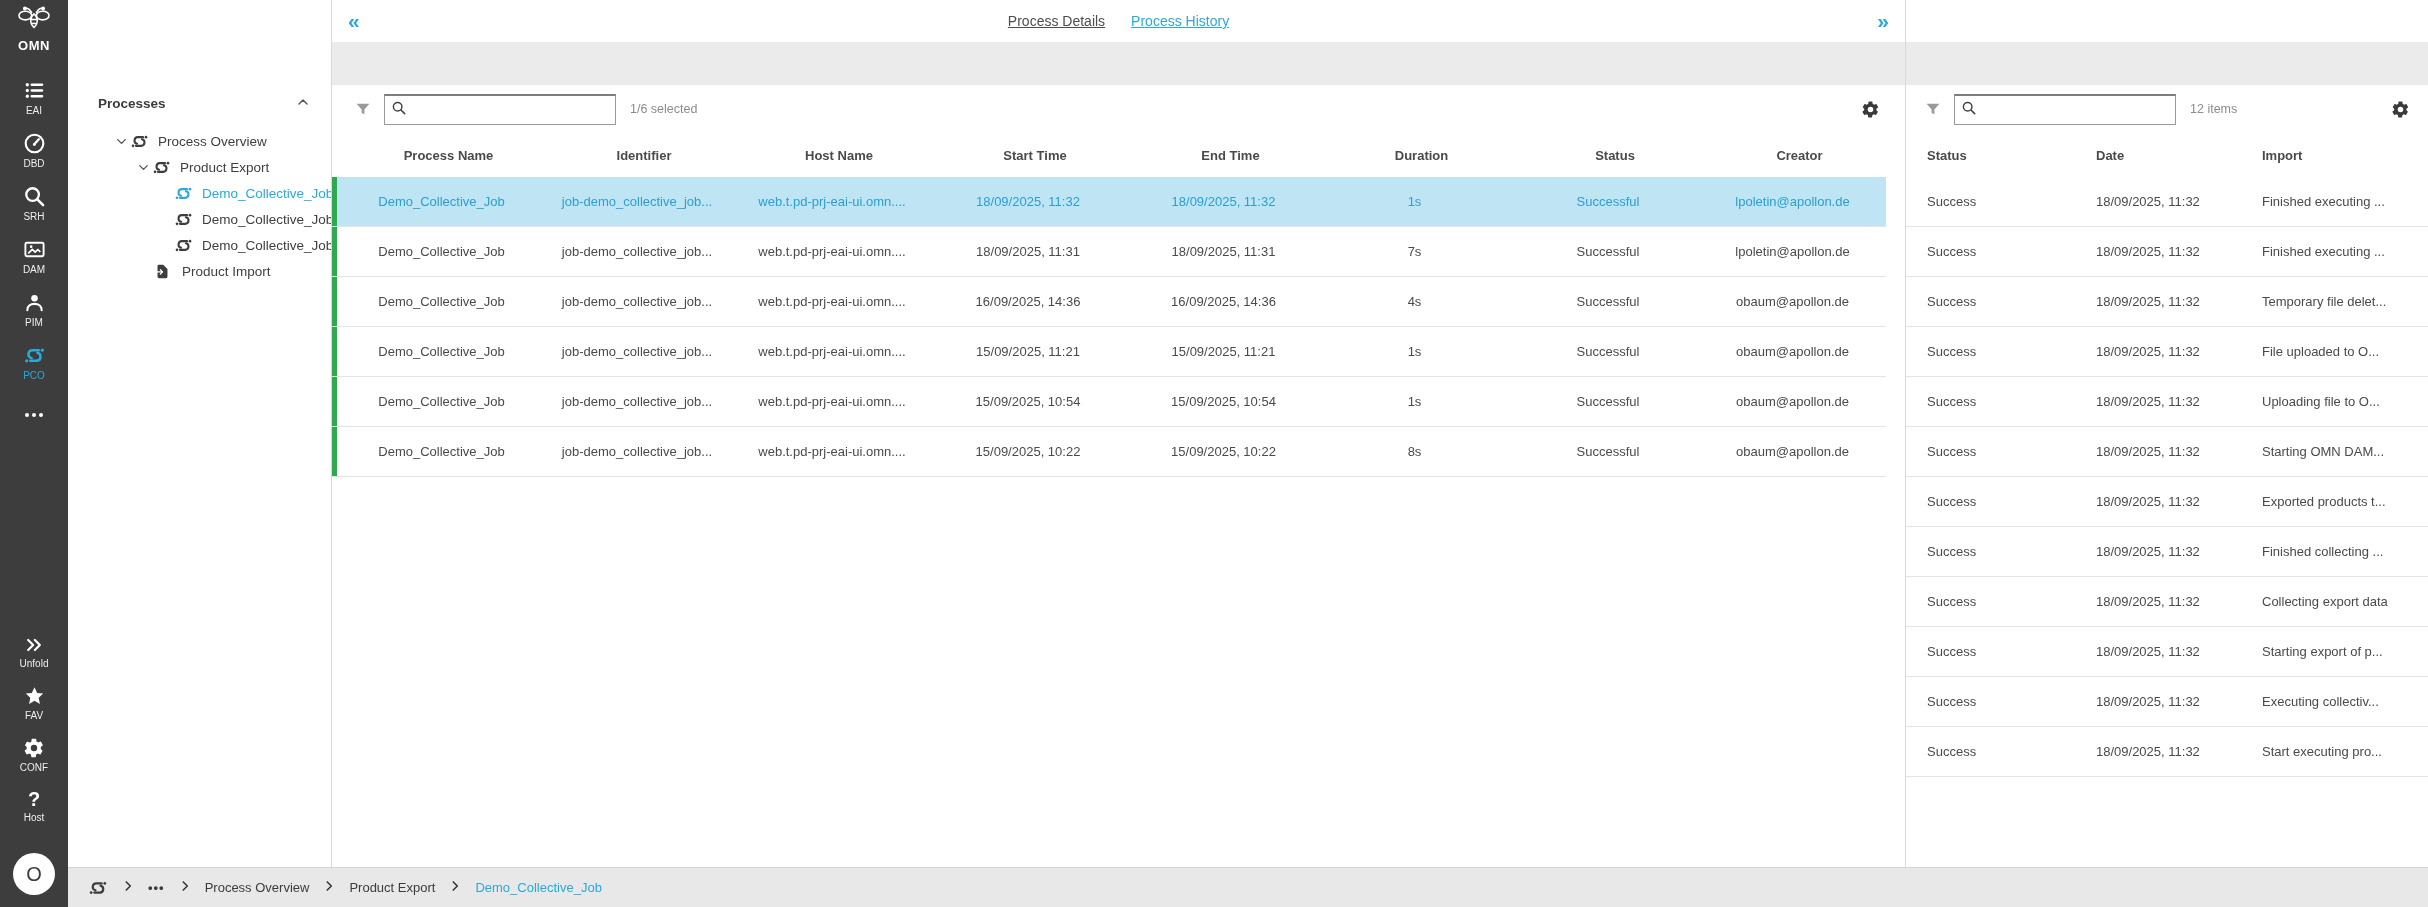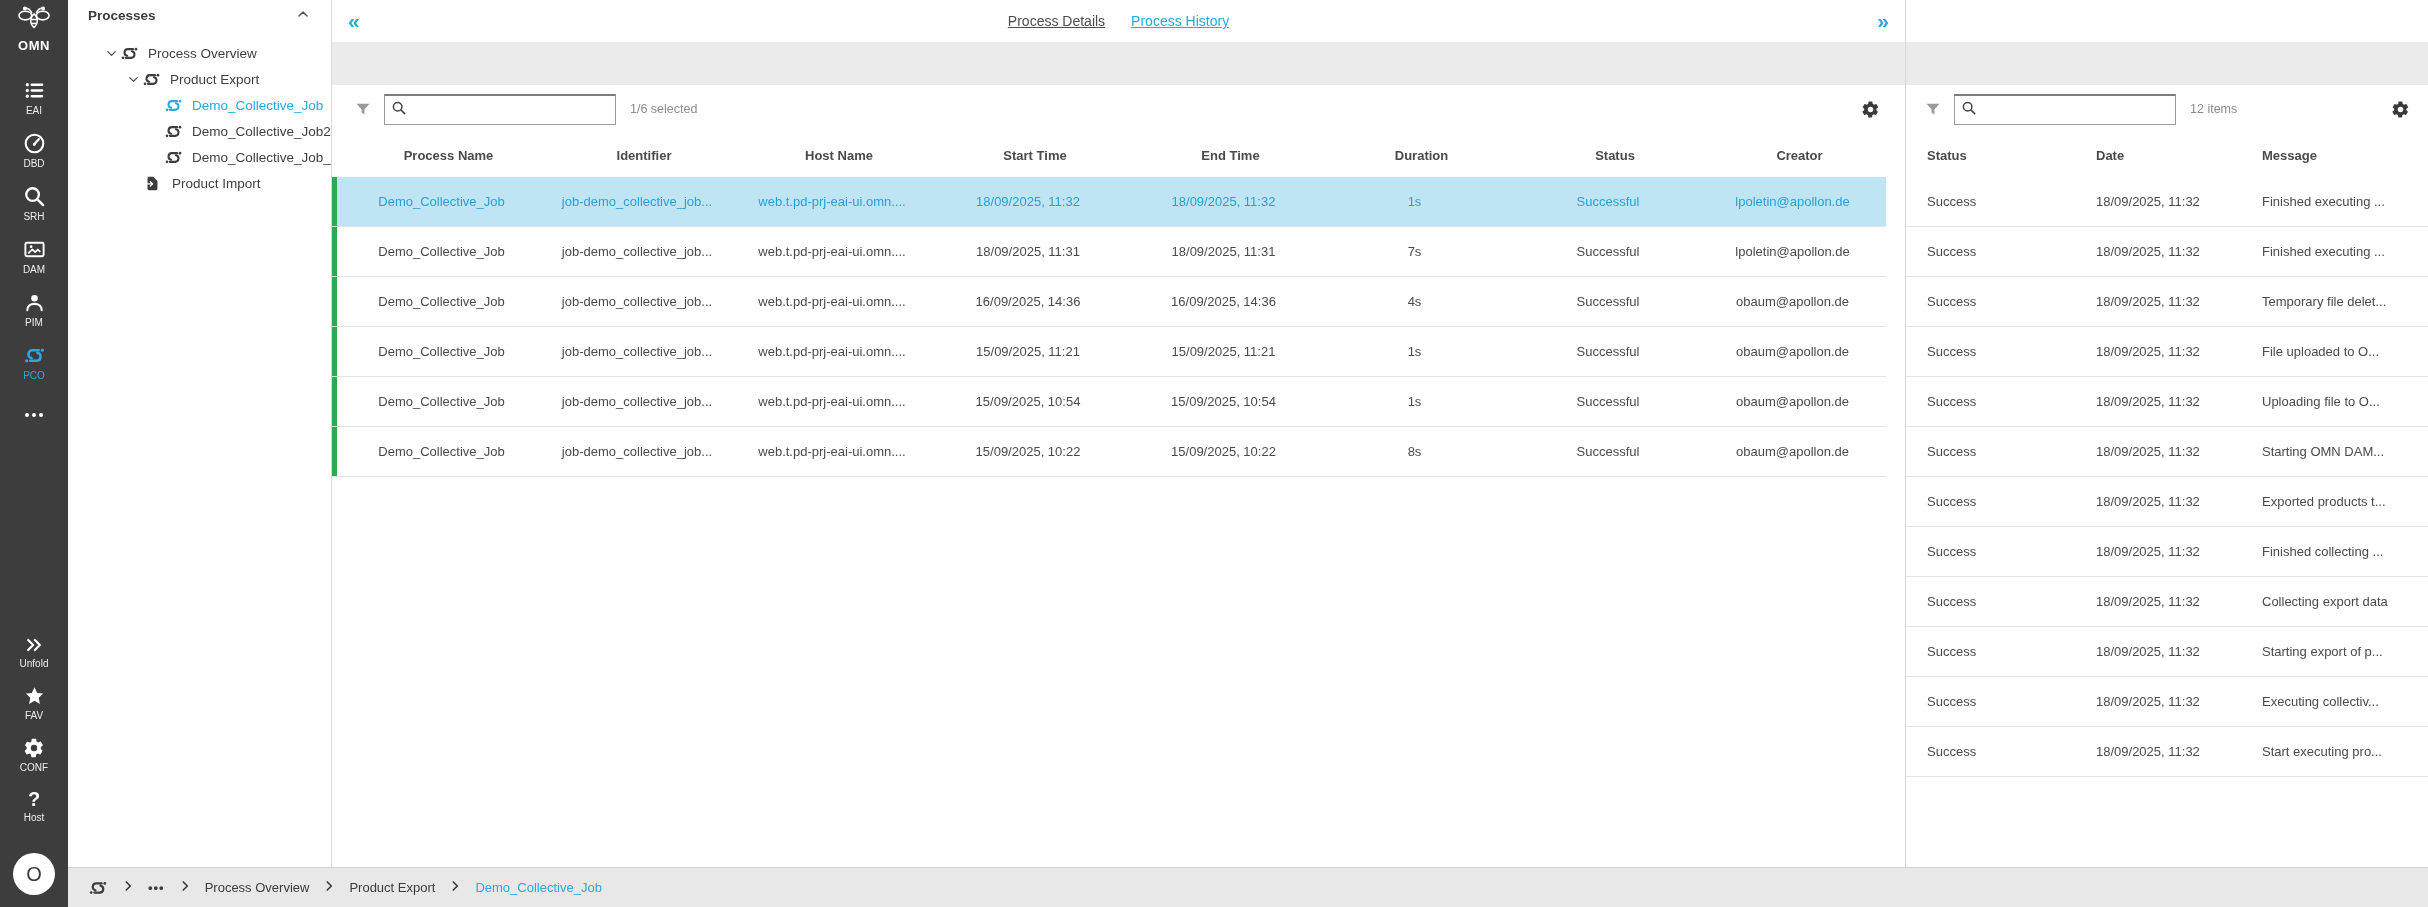--- a/index.html
+++ b/index.html
@@ -47,21 +47,21 @@
     border-top:2px solid #7d7d7d;padding:0 6px;margin-left:12px;}
   .searchbox input{border:none;outline:none;flex:1;height:100%;font-size:13px;
     font-family:"Liberation Sans",sans-serif;color:#333;background:transparent;margin-left:5px;}
   .count{font-size:12.5px;color:var(--muted);margin-left:14px;white-space:nowrap;}
   .gear-btn{margin-left:auto;cursor:pointer;display:flex;align-items:center;}
 
   
   .sidebar{position:absolute;left:68px;top:0;width:263px;height:867px;background:#fff;z-index:2;}
   .sidebar-title{height:42px;display:flex;align-items:center;justify-content:center;
     font-size:14px;color:#4d4d4d;}
-  .side-section{}
+  .side-section{margin-top:88px;padding-left:10px;}
   .section-head{display:flex;align-items:center;justify-content:space-between;
     padding:0 20px;height:30px;font-weight:bold;font-size:13.5px;color:#3c3c3c;}
   .tree{margin-top:10px;}
   .trow{height:26px;display:flex;align-items:center;font-size:13.5px;color:#3f3f3f;
     cursor:pointer;white-space:nowrap;overflow:hidden;}
   .trow .chev{width:18px;display:flex;align-items:center;justify-content:center;flex:0 0 18px;}
   .trow .ticon{width:20px;margin-right:8px;flex:0 0 20px;display:flex;align-items:center;color:#3d3d3d;}
   .trow.lvl1{padding-left:34px;}
   .trow.lvl2{padding-left:56px;}
   .trow.lvl3{padding-left:96px;}
@@ -509,21 +509,21 @@
         <svg width="19" height="19" viewBox="0 0 24 24">
             <path fill="#3a3a3a" d="M19.4 13c.04-.33.06-.66.06-1s-.02-.67-.06-1l2.1-1.64a.5.5 0 0 0 .12-.64l-2-3.46a.5.5 0 0 0-.61-.22l-2.48 1a7.1 7.1 0 0 0-1.73-1l-.37-2.64A.5.5 0 0 0 13.94 2h-4a.5.5 0 0 0-.49.42l-.37 2.64c-.63.26-1.2.6-1.73 1l-2.48-1a.5.5 0 0 0-.61.22l-2 3.46a.5.5 0 0 0 .12.64L4.06 11c-.04.33-.06.66-.06 1s.02.67.06 1l-2.08 1.64a.5.5 0 0 0-.12.64l2 3.46c.14.24.42.33.61.22l2.48-1c.53.4 1.1.74 1.73 1l.37 2.64c.04.24.25.42.49.42h4c.24 0 .45-.18.49-.42l.37-2.64a7.1 7.1 0 0 0 1.73-1l2.48 1c.2.1.47 0 .61-.22l2-3.46a.5.5 0 0 0-.12-.64L19.4 13zM12 15.5a3.5 3.5 0 1 1 0-7 3.5 3.5 0 0 1 0 7z"></path>
           </svg>
       </span>
     </div>
 
     <div class="ltable">
       <div class="lhead">
         <span>Status</span>
         <span>Date</span>
-        <span>Message</span>
+        <span>Import</span>
       </div>
       <div>
           <div class="lrow">
             <span class="lcell">Success</span>
             <span class="lcell">18/09/2025, 11:32</span>
             <span class="lcell">Finished executing ...</span>
           </div>
           <div class="lrow">
             <span class="lcell">Success</span>
             <span class="lcell">18/09/2025, 11:32</span>

